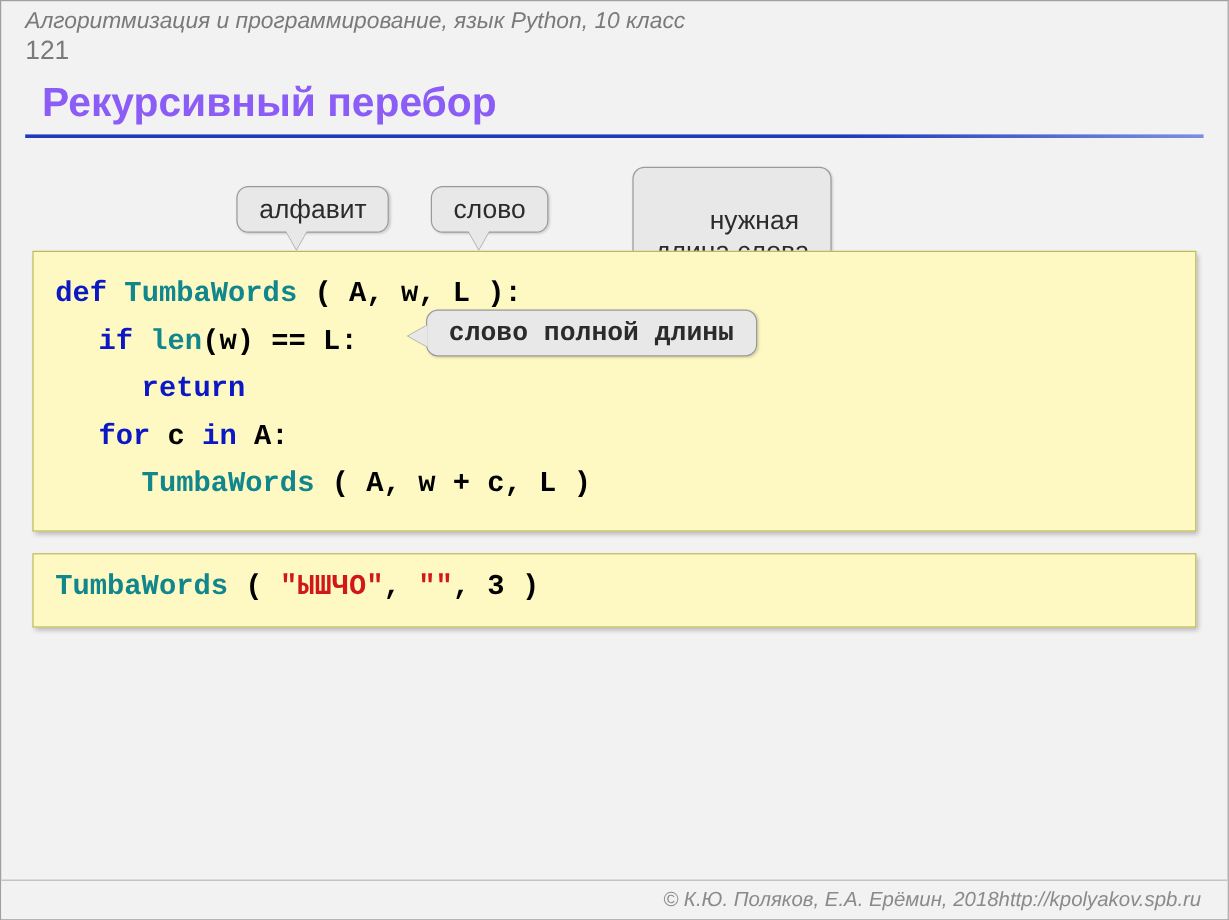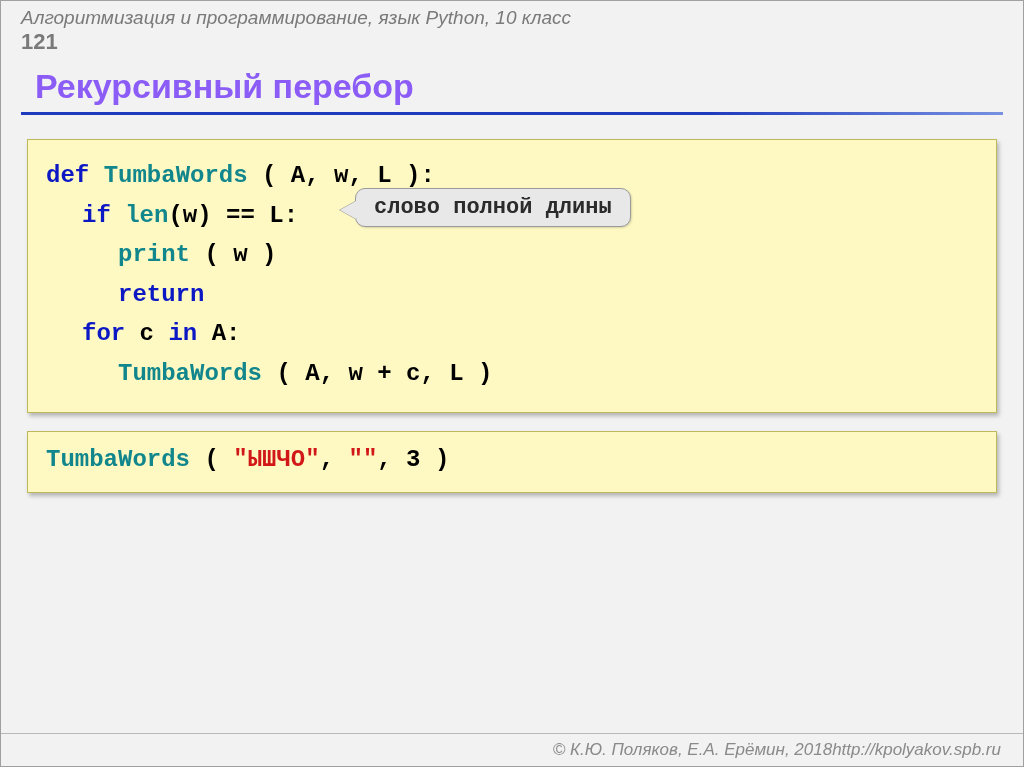--- a/index.html
+++ b/index.html
@@ -13,21 +13,21 @@
   .header {
     display: flex;
     justify-content: space-between;
     align-items: flex-start;
     padding: 6px 20px 4px 20px;
     color: #7a7a7a;
     font-style: italic;
     font-size: 19px;
     flex-direction: column;
   }
-  .page-number { font-weight: bold; font-style: normal; font-size: 22px; }
+  .page-number { font-weight: normal; font-style: normal; font-size: 22px; }
   .title {
     font-size: 34px;
     font-weight: bold;
     color: #8b5cf6;
     padding: 8px 0 6px 34px;
   }
   .title-rule {
     height: 3px;
     background: linear-gradient(to right, #1f3bbd 0, #1f3bbd 70%, #7890e0 100%);
     margin: 0 20px 0 20px;
@@ -113,25 +113,39 @@
 <div class="header">
   <span>Алгоритмизация и программирование, язык Python, 10 класс</span>
   <span class="page-number">121</span>
 </div>
 
 <div class="title">Рекурсивный перебор</div>
 <div class="title-rule"></div>
 
 <div class="content">
 
+  <div class="callouts-row">
+    <div class="callout" style="left:170px; top:16px;">
+      <span>алфавит</span>
+      <span class="tail tail-down" style="left:40px;"></span>
+    </div>
+    <div class="callout" style="left:332px; top:16px;">
+      <span>слово</span>
+      <span class="tail tail-down" style="left:30px;"></span>
+    </div>
+    <div class="callout" style="left:500px; top:0; white-space:pre;">
+      <span>нужная
+длина слова</span>
+      <span class="tail tail-down" style="left:20px;"></span>
+    </div>
+  </div>
 
   <div class="codebox">
     <pre><span class="kw">def</span> <span class="fn">TumbaWords</span><span> ( A, w, L ):</span></pre>
     <pre class="ind1"><span class="kw">if </span><span class="fn">len</span><span>(w) == L:</span></pre>
-    <pre class="ind2"><span class="fn">print</span><span> ( w )</span></pre>
     <pre class="ind2"><span class="kw">return</span></pre>
     <pre class="ind1"><span class="kw">for </span><span>c </span><span class="kw">in </span><span>A:</span></pre>
     <pre class="ind2"><span class="fn">TumbaWords</span><span> ( A, w + c, L )</span></pre>
 
     <div class="callout c-full" style="">
       <span>слово полной длины</span>
       <span class="tail tail-left" style="top:12px;"></span>
     </div>
   </div>
 

